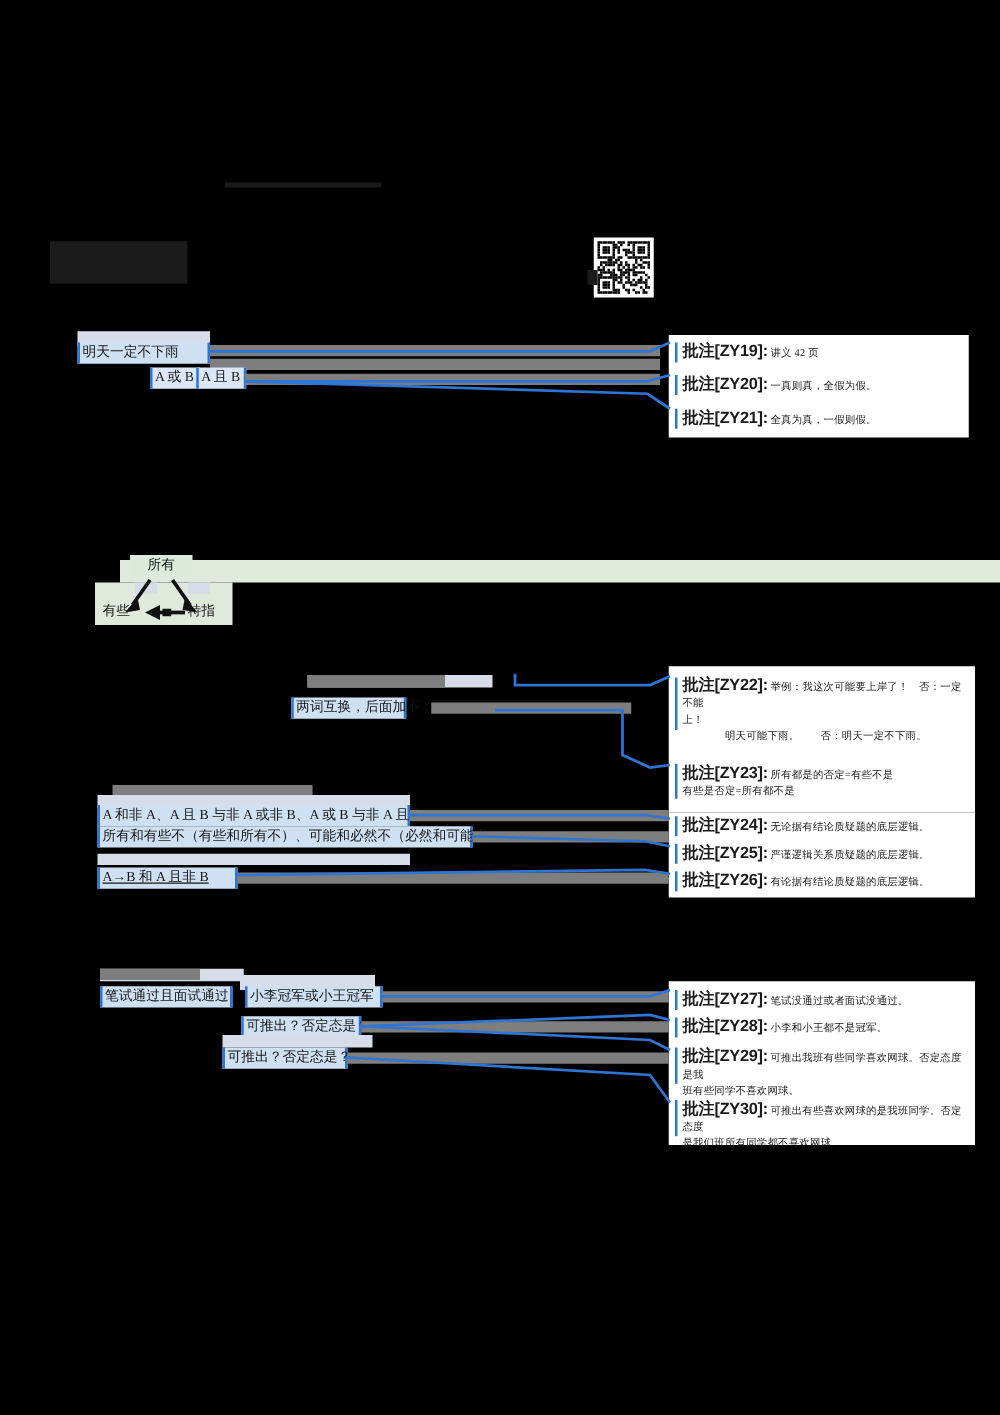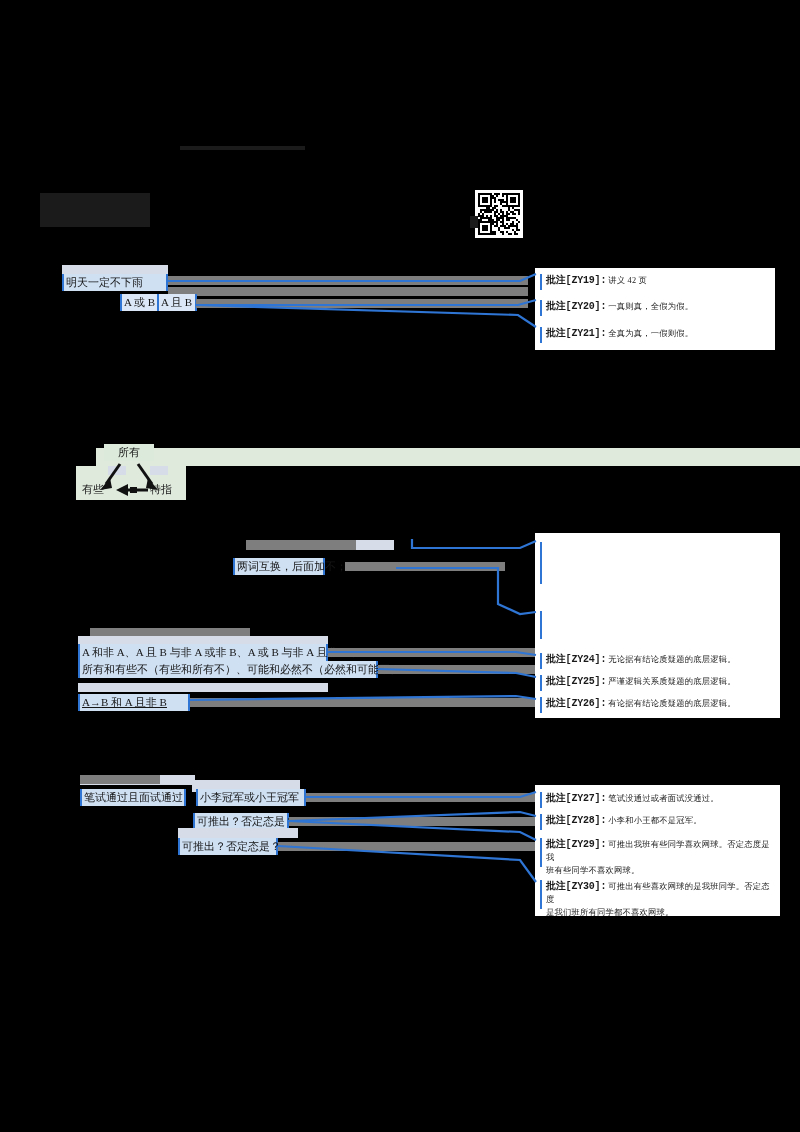--- a/index.html
+++ b/index.html
@@ -34,21 +34,21 @@
   .chip.blue2{background:#dbe7f6;border-left:2px solid #2e75d4;border-right:2px solid #2e75d4;}
   .chip.greenbox{background:#dbeada;}
 
   
   .band{position:absolute;}
   .band.green{background:#dfeadd;}
 
   
   .panel{position:absolute;background:#ffffff;}
   .cmt{position:absolute;font-size:8.3px;line-height:13px;color:#1a1a1a;white-space:nowrap;}
-  .cmt .tag{font-family:Liberation Mono, monospace;font-weight:bold;font-size:10px;letter-spacing:-.2px;}
+  .cmt .tag{font-family:Liberation Sans, sans-serif;font-weight:bold;font-size:13px;letter-spacing:-.2px;}
   .cmt .body{letter-spacing:.2px;}
   .cmt.wrap{white-space:normal;}
   .cmt .ind{display:inline-block;width:34px;}
 
   
   .cbar{position:absolute;width:2px;background:#2e75d4;}
 
   
   svg.links{position:absolute;left:0;top:0;width:800px;height:1132px;overflow:visible;}
   svg.links path,svg.links line{fill:none;stroke:#2e75d4;stroke-width:2.2;}
@@ -563,22 +563,33 @@
     <svg width="40" height="16" viewBox="0 0 40 16">
       <line x1="12" y1="8" x2="36" y2="8" stroke="#111" stroke-width="3"></line>
       <path d="M4 8 L16 2 L16 14 Z" fill="#111"></path>
       <rect x="18" y="5" width="7" height="6" fill="#111"></rect>
     </svg>
   </div>
 
   <div class="panel" style="left:535px;top:533px;width:245px;height:117px;"></div>
 
   <div class="cbar" style="left:540px;top:542px;height:42px;"></div>
+  <div class="cmt wrap" style="left:546px;top:541px;width:228px;">
+    <span class="tag">批注[ZY22]:</span>
+    <span class="body">举例：我这次可能要上岸了！　否：一定不能</span><br>
+    <span class="body">上！</span><br>
+    <span class="ind"></span><span class="body">明天可能下雨。　　否：明天一定不下雨。</span>
+  </div>
 
   <div class="cbar" style="left:540px;top:611px;height:28px;"></div>
+  <div class="cmt wrap" style="left:546px;top:611px;width:228px;">
+    <span class="tag">批注[ZY23]:</span>
+    <span class="body">所有都是的否定=有些不是</span><br>
+    <span class="body">有些是否定=所有都不是</span>
+  </div>
 
   <div class="panel" style="left:535px;top:650px;width:245px;height:68px;"></div>
 
   <div class="cbar" style="left:540px;top:653px;height:16px;"></div>
   <div class="cmt" style="left:546px;top:653px;">
     <span class="tag">批注[ZY24]:</span>
     <span class="body">无论据有结论质疑题的底层逻辑。</span>
   </div>
 
   <div class="cbar" style="left:540px;top:675px;height:16px;"></div>

